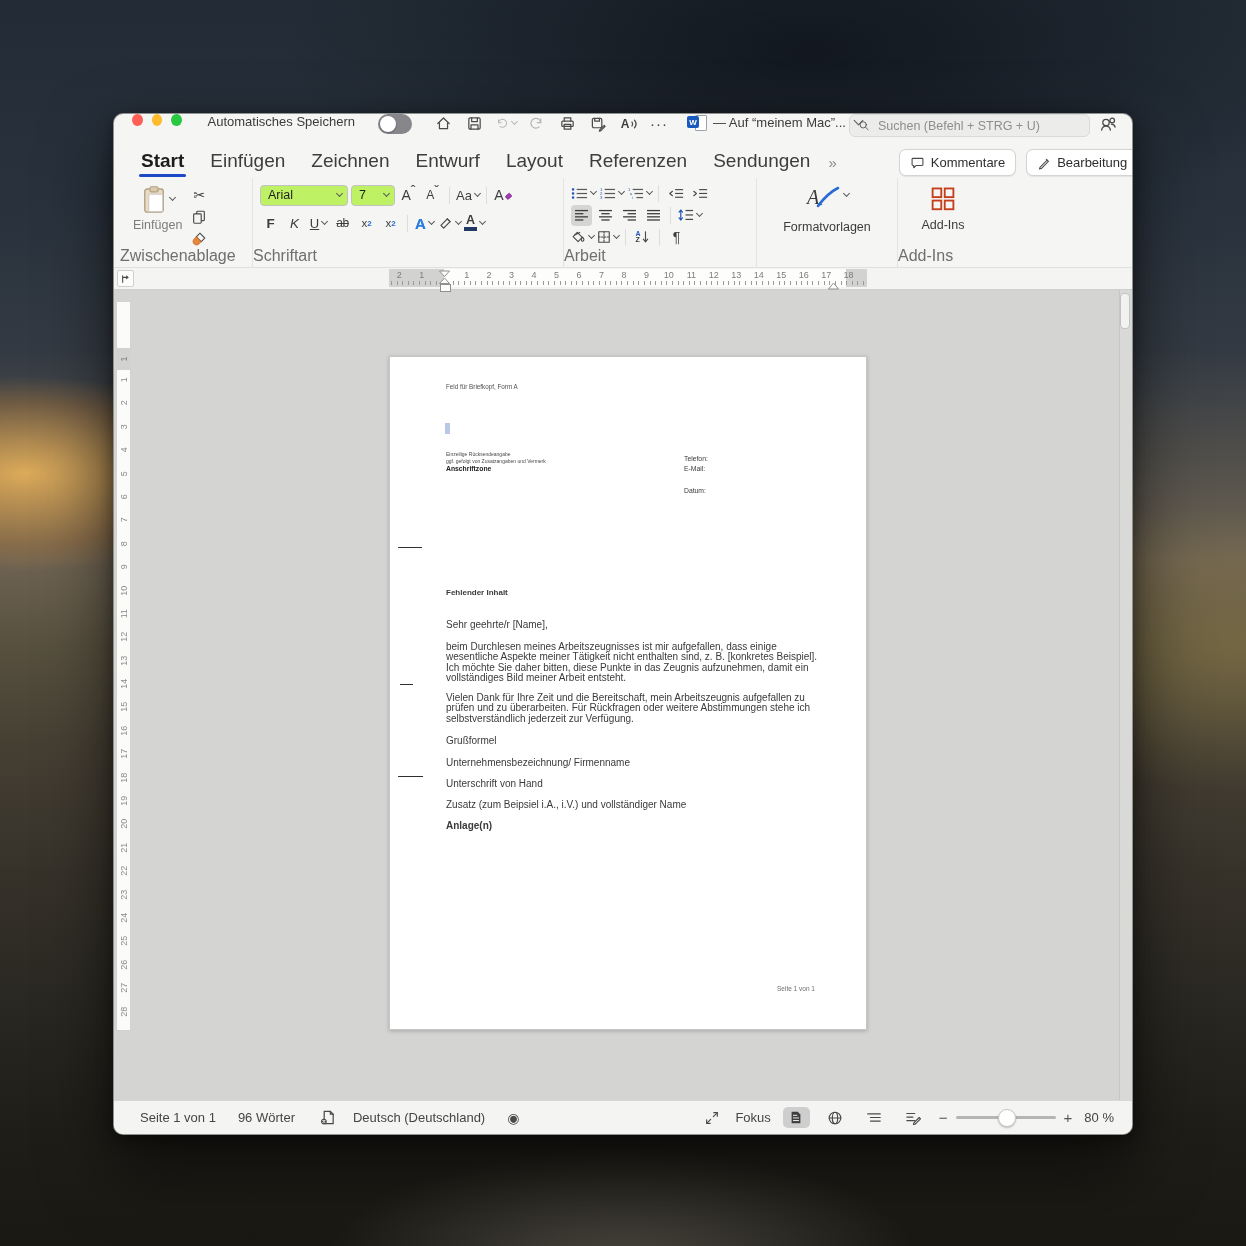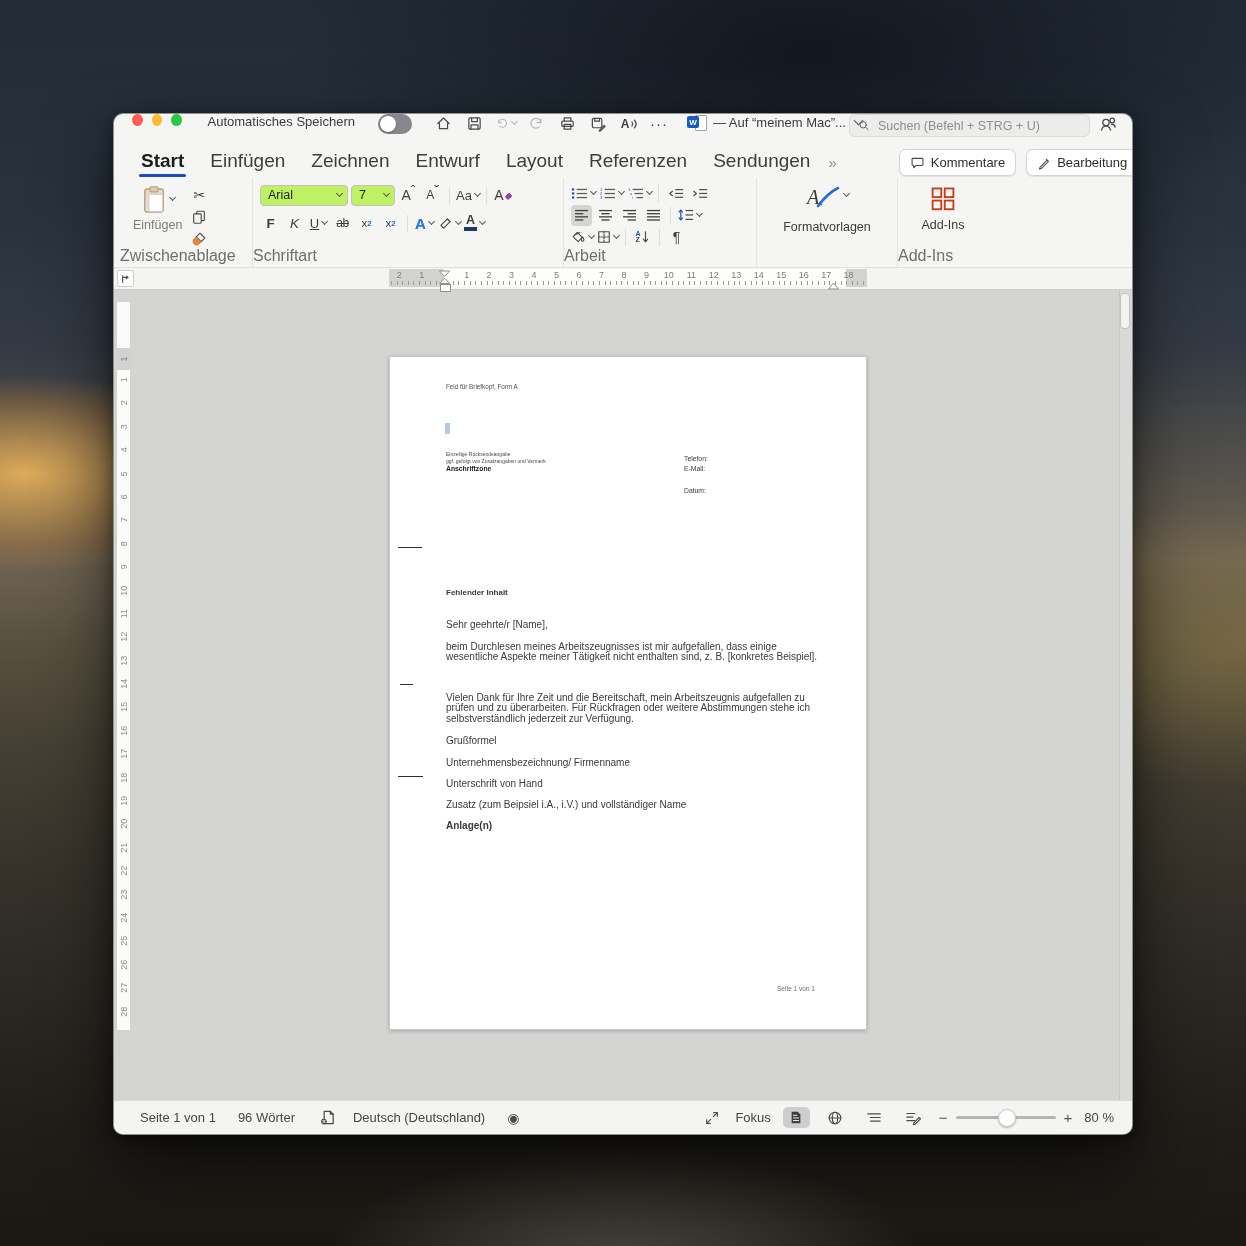--- a/index.html
+++ b/index.html
@@ -652,20 +652,21 @@
         <div class="ph" style="left:294px;top:129px;font-size:6.8px;width:80px">Datum:</div>
 
         <div class="foldmark" style="left:8px;top:190px;width:24px"></div>
         <div class="foldmark" style="left:10px;top:327px;width:13px"></div>
         <div class="foldmark" style="left:8px;top:419px;width:25px"></div>
 
         <div class="ph" style="top:231px;font-weight:700;font-size:8px">Fehlender Inhalt</div>
         <div class="ph" style="top:263px">Sehr geehrte/r [Name],</div>
         <div class="ph" style="top:285px">
           <div>beim Durchlesen meines Arbeitszeugnisses ist mir aufgefallen, dass einige wesentliche Aspekte meiner Tätigkeit nicht enthalten sind, z. B. [konkretes Beispiel].</div>
+          <div>Ich möchte Sie daher bitten, diese Punkte in das Zeugnis aufzunehmen, damit ein vollständiges Bild meiner Arbeit entsteht.</div>
         </div>
         <div class="ph" style="top:336px">Vielen Dank für Ihre Zeit und die Bereitschaft, mein Arbeitszeugnis aufgefallen zu prüfen und zu überarbeiten. Für Rückfragen oder weitere Abstimmungen stehe ich selbstverständlich jederzeit zur Verfügung.</div>
         <div class="ph" style="top:379px">Grußformel</div>
         <div class="ph" style="top:401px">Unternehmensbezeichnung/ Firmenname</div>
         <div class="ph" style="top:422px">Unterschrift von Hand</div>
         <div class="ph" style="top:443px">Zusatz (zum Beipsiel i.A., i.V.) und vollständiger Name</div>
         <div class="ph" style="top:464px;font-weight:700">Anlage(n)</div>
         <div class="pgnum">Seite 1 von 1</div>
       </div>
 

